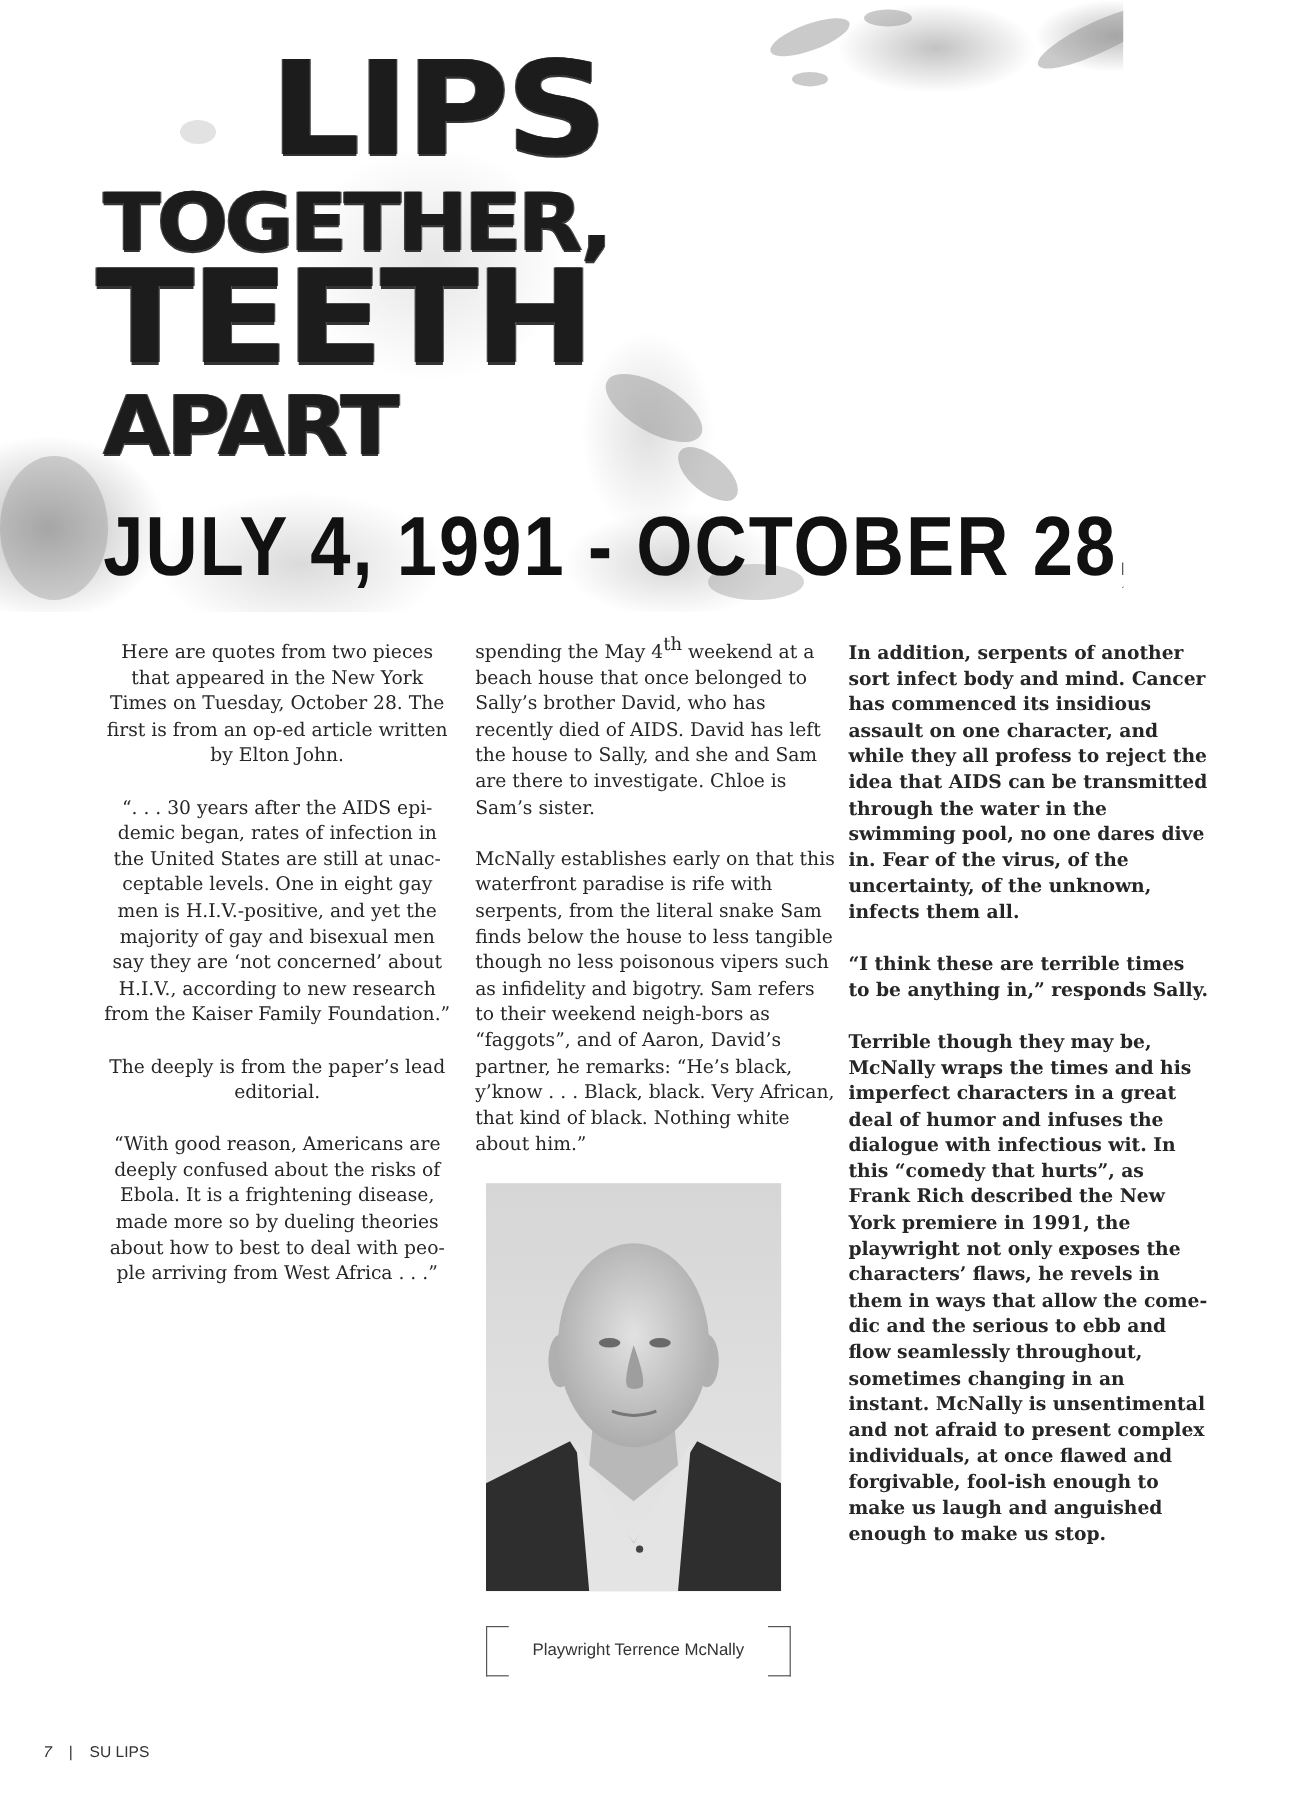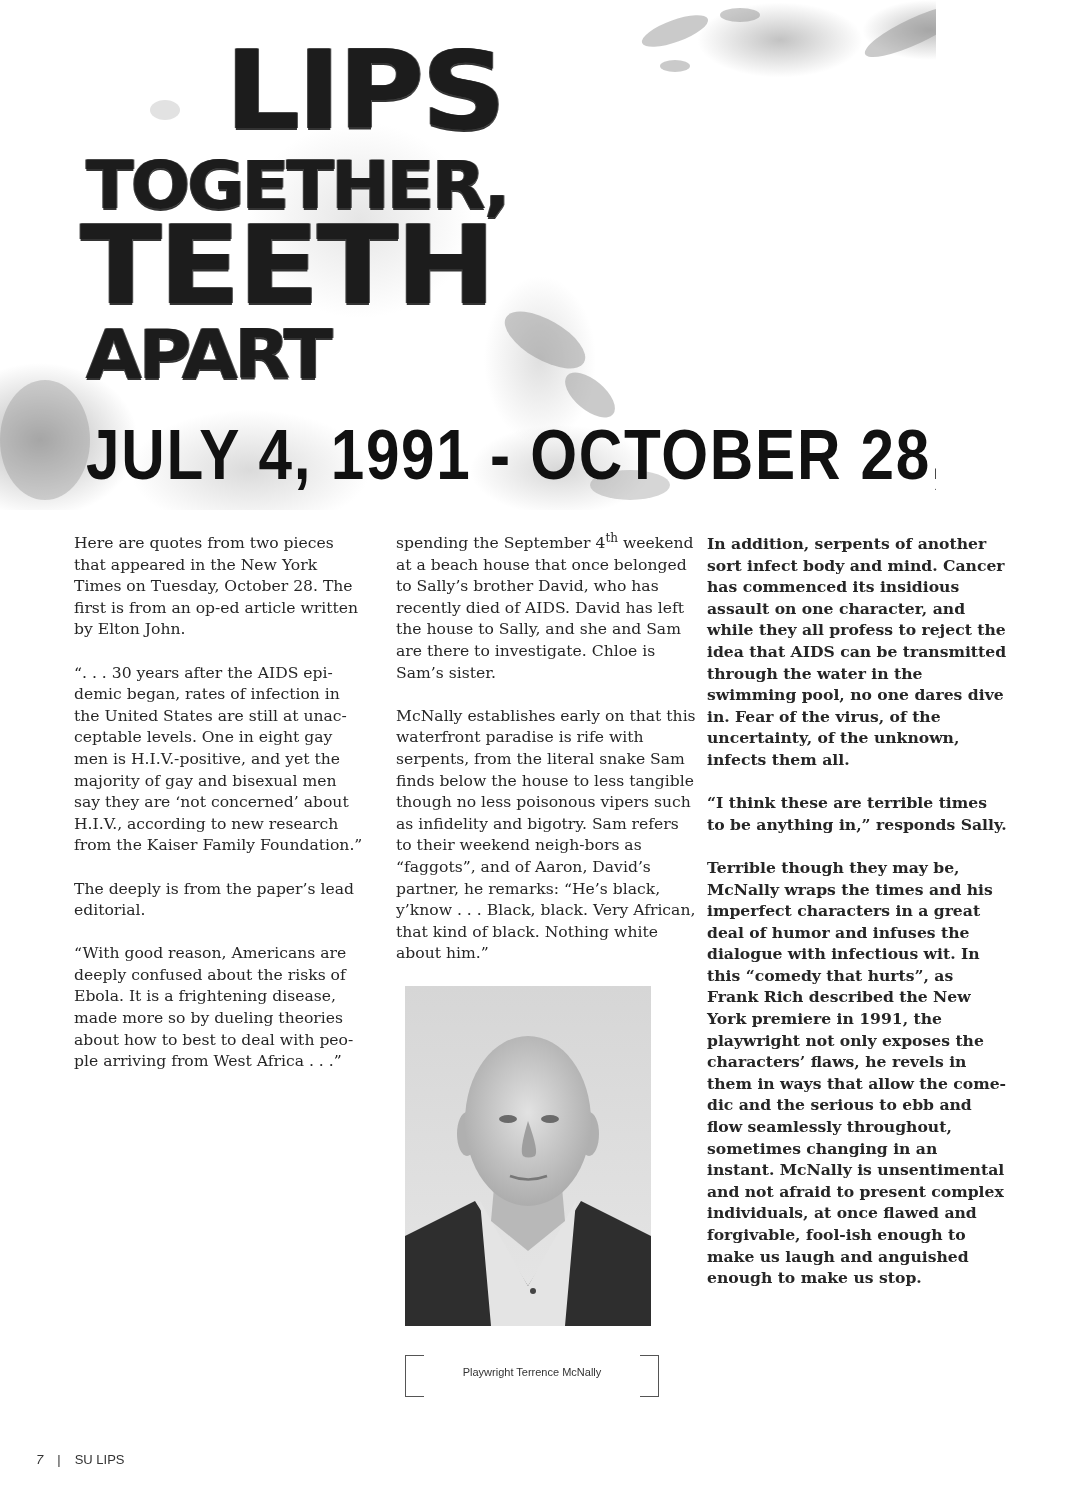--- a/index.html
+++ b/index.html
@@ -37,39 +37,39 @@
     font-family: "Liberation Sans", "DejaVu Sans", sans-serif; font-weight: bold;
     font-size: 70px; color: #111; letter-spacing: 2px; line-height: 1;
     transform: scaleX(0.86); transform-origin: left top; white-space: nowrap;
   }
   
   .col {
     position: absolute; top: 533px;
     font-size: 15.6px; line-height: 21.6px; color: #262626;
   }
   .col p { margin: 0 0 21.6px 0; }
-  .col1 { left: 74px;  width: 290px; }
+  .col1 { left: 86px;  width: 290px; text-align: center; }
   .col2 { left: 396px; width: 300px; }
   .col3 { left: 707px; width: 300px; font-weight: bold; }
-  sup { font-size: 12px; line-height: 0; }
+  sup { font-size: 15px; line-height: 0; }
   em { font-style: italic; }
   
   .photo {
     position: absolute; left: 405px; top: 986px; width: 246px; height: 340px;
     background: #dcdcdc; overflow: hidden;
   }
   .photo svg { display: block; }
   
   .caption-box { position: absolute; left: 405px; top: 1355px; width: 254px; height: 42px; }
   .bracket { position: absolute; top: 0; width: 18px; height: 40px; border: 1.5px solid #555; }
   .bracket.left  { left: 0;  border-right: none; }
   .bracket.right { right: 0; border-left: none; }
   .caption-text {
     position: absolute; left: 0; right: 0; top: 11px; text-align: center;
-    font-family: "Liberation Sans", "DejaVu Sans", sans-serif; font-size: 11px; color: #333;
+    font-family: "Liberation Sans", "DejaVu Sans", sans-serif; font-size: 14px; color: #333;
   }
   
   .footer {
     position: absolute; left: 36px; top: 1452px;
     font-family: "Liberation Sans", "DejaVu Sans", sans-serif; font-size: 13px; color: #333;
     display: flex; gap: 14px; align-items: center;
   }
   .footer .page-num { font-style: italic; }
 </style>
 </head>
@@ -96,21 +96,21 @@
 </div>
 
 <div class="col col1">
   <p>Here are quotes from two pieces that appeared in the New York Times on Tuesday, October 28. The first is from an op-ed article written by Elton John.</p>
   <p>“. . . 30 years after the AIDS epi-demic began, rates of infection in the United States are still at unac-ceptable levels. One in eight gay men is H.I.V.-positive, and yet the majority of gay and bisexual men say they are ‘not concerned’ about H.I.V., according to new research from the Kaiser Family Foundation.”</p>
   <p>The deeply is from the paper’s lead editorial.</p>
   <p>“With good reason, Americans are deeply confused about the risks of Ebola. It is a frightening disease, made more so by dueling theories about how to best to deal with peo-ple arriving from West Africa . . .”</p>
 </div>
 
 <div class="col col2">
-  <p><span>spending the September 4</span><sup>th</sup><span> weekend at a beach house that once belonged to Sally’s brother David, who has recently died of AIDS. David has left the house to Sally, and she and Sam are there to investigate. Chloe is Sam’s sister.</span></p>
+  <p><span>spending the May 4</span><sup>th</sup><span> weekend at a beach house that once belonged to Sally’s brother David, who has recently died of AIDS. David has left the house to Sally, and she and Sam are there to investigate. Chloe is Sam’s sister.</span></p>
   <p>McNally establishes early on that this waterfront paradise is rife with serpents, from the literal snake Sam finds below the house to less tangible though no less poisonous vipers such as infidelity and bigotry. Sam refers to their weekend neigh-bors as “faggots”, and of Aaron, David’s partner, he remarks: “He’s black, y’know . . . Black, black. Very African, that kind of black. Nothing white about him.”</p>
 </div>
 
 <div class="photo">
   <svg width="246" height="340" viewBox="0 0 246 340">
     <defs>
       <linearGradient id="bg" x1="0" y1="0" x2="0" y2="1">
         <stop offset="0" stop-color="#d6d6d6"></stop>
           <stop offset="1" stop-color="#e6e6e6"></stop>
       </linearGradient>

